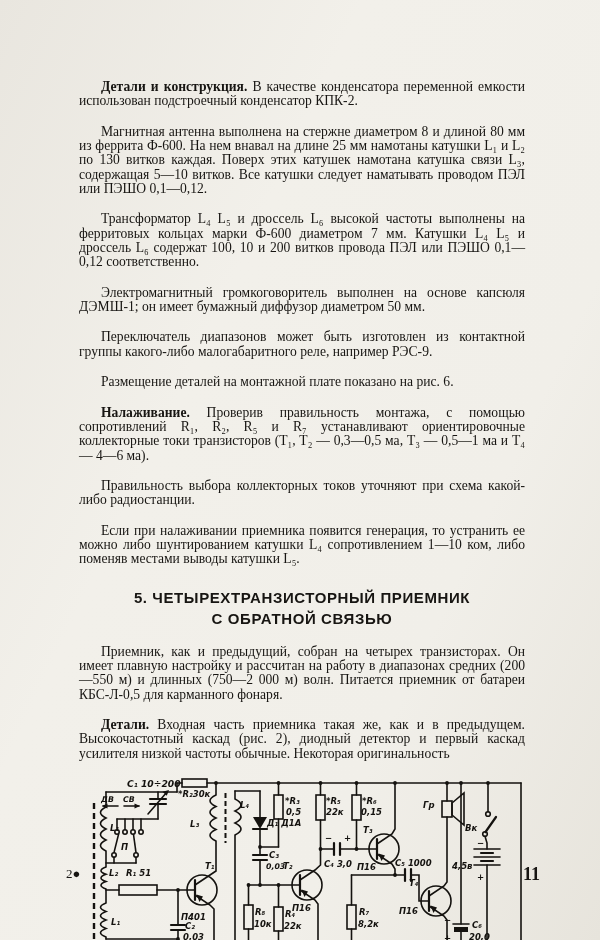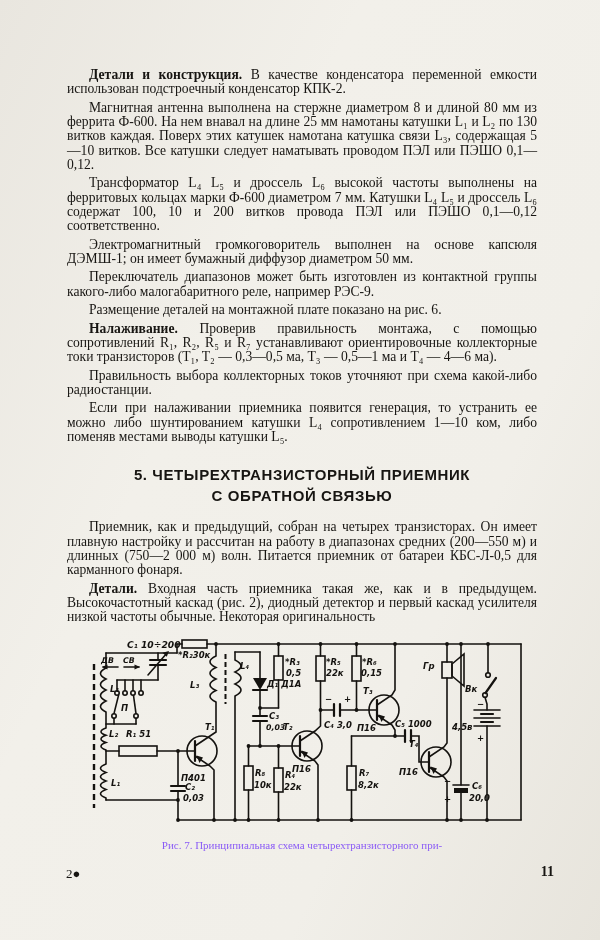--- a/index.html
+++ b/index.html
@@ -2,30 +2,30 @@
 <html><head>
 <meta charset="utf-8">
 <style>
   html,body{margin:0;padding:0;}
   body{width:600px;height:940px;overflow:hidden;
        background:linear-gradient(115deg,#e9e6df 0%,#f2f0ea 35%,#f1efe9 70%,#e7e4dc 100%);}
   .page{position:relative;width:600px;height:940px;
         font-family:"Liberation Serif","DejaVu Serif",serif;color:#171512;}
   .textcol{position:absolute;left:63px;top:64px;width:478px;
            font-size:13.6px;line-height:14.35px;text-align:justify;}
-  .para{margin:4px;text-indent:22px;font-family:Liberation Serif, serif;}
+  .para{margin:16px;text-indent:22px;font-family:Liberation Serif, serif;}
   .lead{font-weight:bold;}
   .heading{margin:20px 10px 14px 10px;text-align:center;
            font-family:"Liberation Sans","DejaVu Sans",sans-serif;
            font-weight:bold;font-size:15px;line-height:21px;letter-spacing:.6px;}
   figure{margin:13px 0 0 0;}
   .schematic{display:block;margin-left:26px;}
   figcaption{text-align:center;font-size:11px;line-height:16.5px;margin-top:5px;color:#8b5cf6;}
   .footer-sig{position:absolute;left:66px;top:866px;font-size:13px;}
-  .footer-page{position:absolute;right:46px;top:864px;font-size:14px;font-weight:bold;}
+  .footer-page{position:absolute;right:60px;top:864px;font-size:18px;font-weight:bold;}
   
   .w{stroke:#14120f;stroke-width:1.6;fill:none;stroke-linecap:round;}
   .w2{stroke:#14120f;stroke-width:2.2;fill:none;stroke-linecap:round;}
   .comp{stroke:#14120f;stroke-width:1.6;fill:none;}
   .fill{fill:#14120f;stroke:none;}
   .dot{fill:#14120f;stroke:none;}
   .core{stroke:#14120f;stroke-width:2;stroke-dasharray:5 3;fill:none;}
   .rod{stroke:#14120f;stroke-width:2.4;stroke-dasharray:6 4;fill:none;}
   .lbl{font-family:"DejaVu Sans",sans-serif;font-style:italic;font-weight:bold;
        font-size:8.5px;fill:#14120f;}

